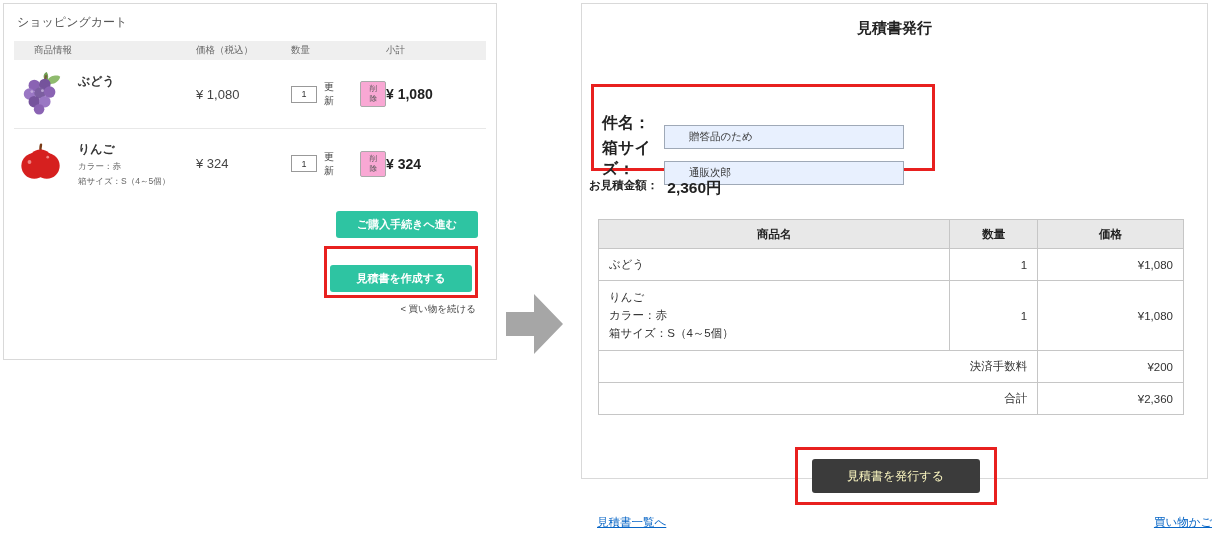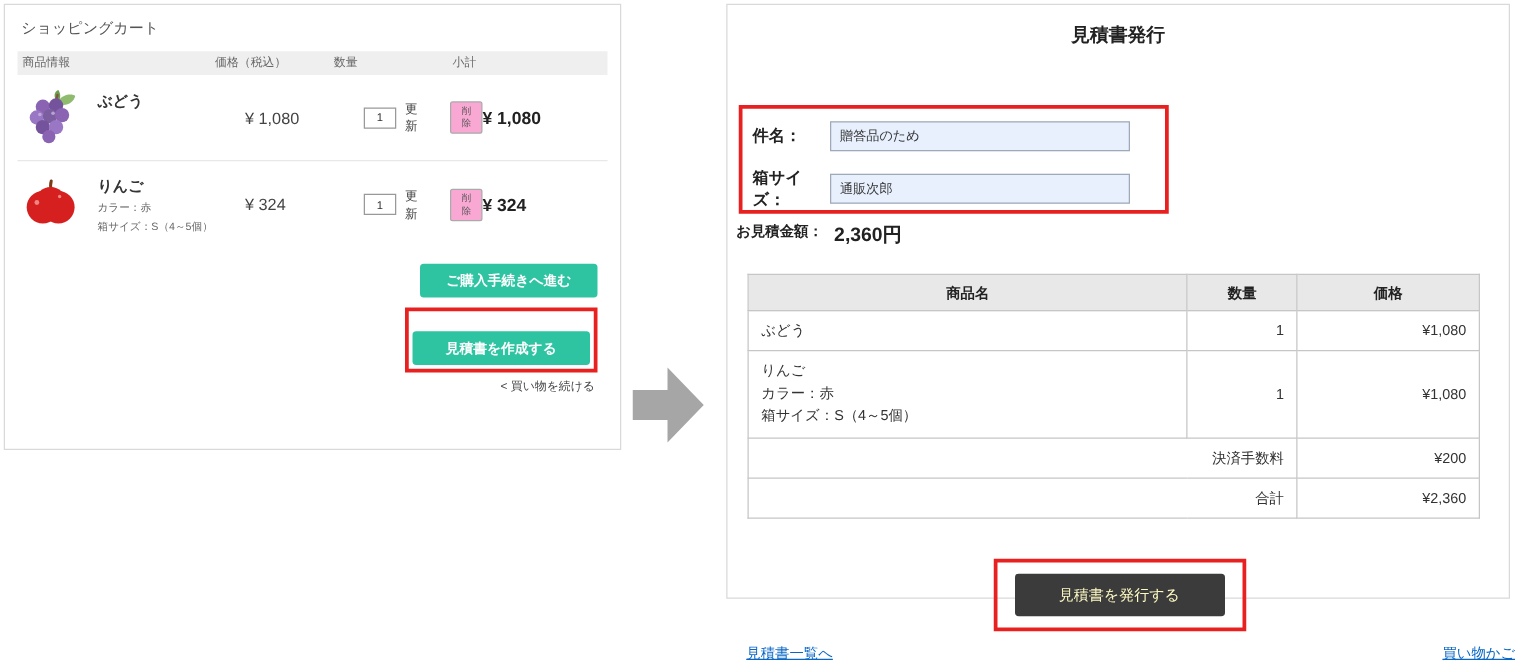--- a/index.html
+++ b/index.html
@@ -12,21 +12,21 @@
     background:#fff; border:1px solid #d9d9d9; }
   .cart-title { padding:10px 13px 6px 13px; font-size:12px; color:#555; }
   .cart-header { margin:4px 10px 0 10px; background:#efefef; display:flex;
     align-items:center; height:19px; font-size:9.5px; color:#666; }
   .cart-row { margin:0 10px; display:flex; align-items:center; height:69px; }
   .cart-row.bordered { border-bottom:1px solid #e8e8e8; }
   .c-info { width:182px; display:flex; align-items:flex-start; padding-left:4px; }
   .c-price { width:95px; font-size:13px; color:#444; }
   .c-qty { width:95px; display:flex; align-items:center; }
   .c-sub { flex:1; font-size:14px; font-weight:bold; color:#222; }
-  .c-h1 { width:158px; padding-left:4px;font-family:Liberation Serif, serif; } .c-h2{width:95px;} .c-h3{width:95px;} .c-h4{flex:1;}
+  .c-h1 { width:182px; padding-left:20px;font-family:Liberation Serif, serif; } .c-h2{width:95px;} .c-h3{width:95px;} .c-h4{flex:1;}
   .item-img { width:46px; height:46px; margin-right:14px; flex:0 0 auto; }
   .item-name { font-size:12px; font-weight:bold; color:#333; padding-top:2px; }
   .item-opt { font-size:8.5px; color:#666; margin-top:3px; }
   .qty-input { width:26px; height:17px; border:1px solid #999; font-size:9px;
     text-align:center; background:#fff; color:#333; padding:0; }
   .update-link { font-size:10px; color:#444; margin-left:7px; cursor:pointer; }
   .delete-btn { margin-left:18px; font-size:7.5px; color:#555; background:#f9a8d4;
     border:1px solid #aaa; border-radius:2px; padding:2px 5px; cursor:pointer; }
   .cart-total-bar { margin:14px 10px 0 10px; height:48px; background:#e9e9e9;
     display:flex; align-items:center; justify-content:flex-end; padding-right:55px; }
@@ -47,24 +47,24 @@
 
   
   .quote-panel { position:absolute; left:581px; top:3px; width:627px; height:476px;
     background:#fff; border:1px solid #d9d9d9; }
   .quote-title { text-align:center; margin-top:15px; font-size:15px;
     font-weight:bold; color:#222; }
   .fields-box { position:absolute; left:9px; top:80px; width:344px; height:87px;
     border:3px solid #e8201f; }
   .field-row { position:absolute; left:8px; display:flex; align-items:center; }
   .field-row.r1 { top:10px; } .field-row.r2 { top:46px; }
-  .field-label { width:62px; font-size:13px; font-weight:bold; color:#222; }
+  .field-label { width:62px; font-size:16px; font-weight:bold; color:#222; }
   .field-input { width:240px; height:24px; background:#e8f0fe;
-    border:1px solid #9fa9b7; font-size:10.5px; color:#333; padding-left:7px;
-    font-family:inherit; }
+    border:1px solid #9fa9b7; font-size:10.5px; color:#333; padding-left:24px;
+    font-family:inherit;margin-top:28px; }
   .amount-line { position:absolute; left:7px; top:174px; display:flex;
     align-items:flex-start; }
   .amount-label { font-size:11.5px; font-weight:bold; color:#222; }
   .amount-value { font-size:15.5px; font-weight:bold; color:#222; margin-left:9px; }
   .quote-table { position:absolute; left:16px; top:215px; width:586px;
     border-collapse:collapse; font-size:11.5px; color:#333; }
   .quote-table th, .quote-table td { border:1px solid #c6c6c6; }
   .quote-table { border:1px solid #8a8a8a; }
   .quote-table th { background:#e8e8e8; font-weight:bold; height:29px;
     text-align:center; color:#222; }

